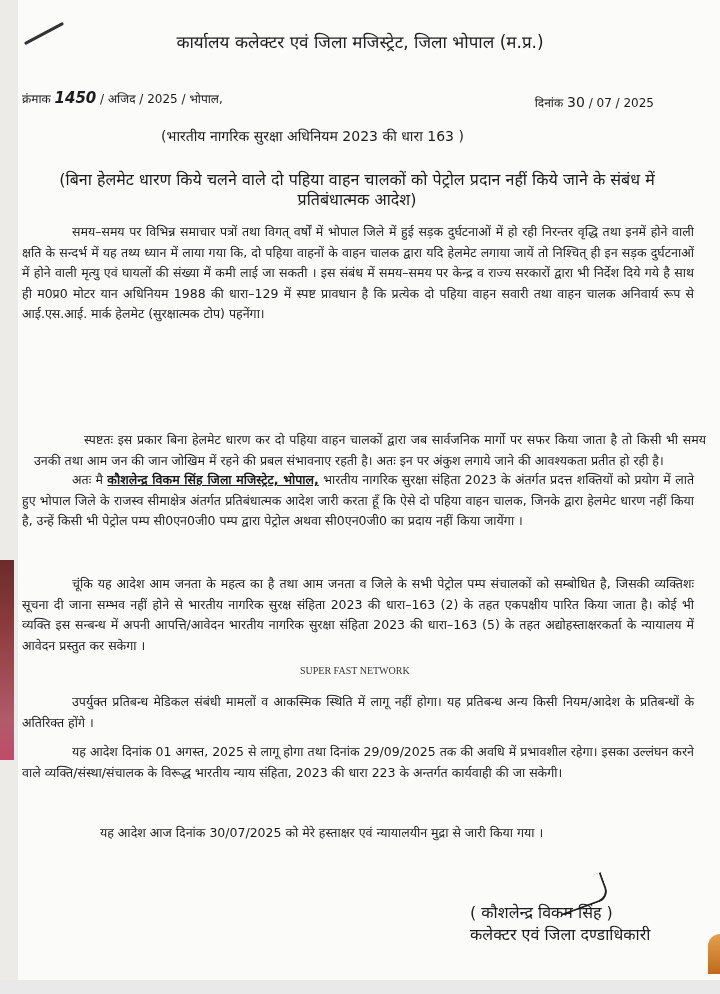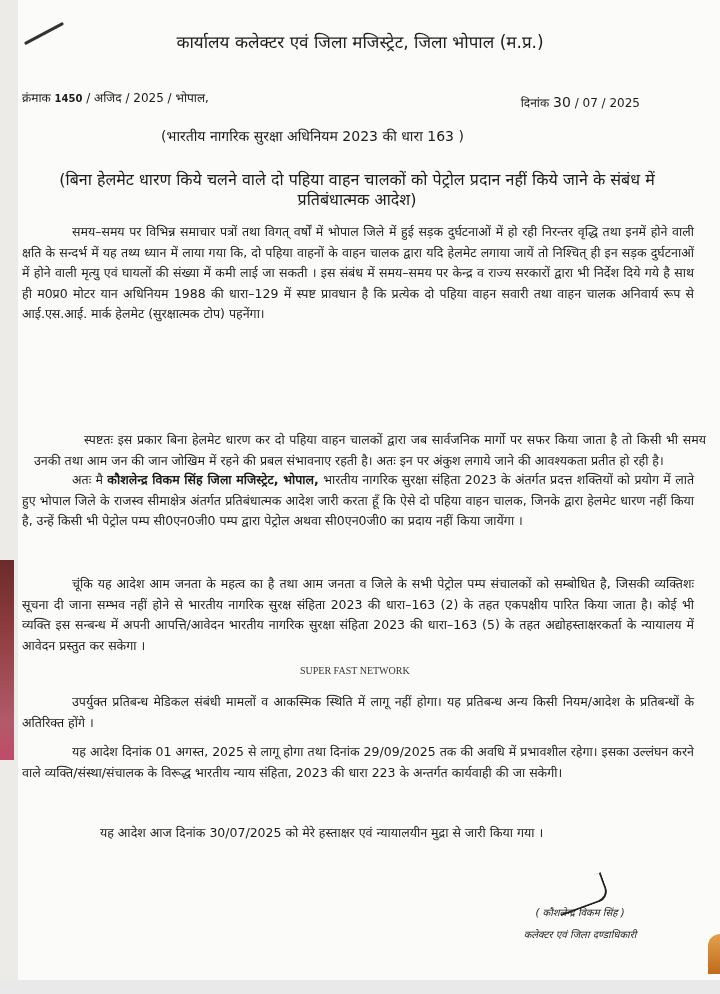--- a/index.html
+++ b/index.html
@@ -29,48 +29,48 @@
     position:absolute; left:22px; top:32px; width:44px; height:3px; background:#333;
     transform:rotate(-28deg); border-radius:2px;
   }
   .title {
     position:absolute; left:0; top:30px; width:720px; text-align:center;
     font-size:17px; box-sizing:border-box;
   }
   .ref {
     position:absolute; left:22px; top:89px; font-size:12px;
   }
-  .ref .hand { font-size:10px; font-weight:bold; }
+  .ref .hand { font-style:italic; font-size:15px; font-weight:bold; }
   .date {
-    position:absolute; right:80px; top:94px; font-size:12px;padding-left:15px;
+    position:absolute; right:66px; top:94px; font-size:12px;padding-left:15px;
   }
   .date .hand { font-size:14px; }
   .subtitle {
     position:absolute; left:0; top:126px; width:625px; text-align:center; font-size:14px;
   }
   .subject {
     position:absolute; left:22px; top:170px; width:670px; text-align:center; font-size:16px; line-height:20px;
   }
   .para {
     position:absolute; left:22px; width:672px; font-size:12.5px; line-height:20.5px;
     text-align:justify; text-indent:50px;
   }
-  .para b { font-weight:bold; }
+  .para b { font-weight:bold;text-decoration:underline; }
   .watermark {
     position:absolute; left:300px; top:665px; font-family:"Liberation Serif", serif;
     font-size:10px; color:#333;text-align:center;
   }
   .sign-mark {
     position:absolute; left:555px; top:880px; width:50px; height:26px;
     border-bottom:2px solid #222; border-right:2px solid #222; border-radius:0 0 12px 0;
     transform:rotate(-20deg);
   }
   .sign-block {
-    position:absolute; left:470px; top:902px; width:220px; text-align:center;
-    font-size:10px; line-height:22px;font-style:italic;
+    position:absolute; left:470px; top:902px; width:220px; text-align:left;
+    font-size:16px; line-height:22px;
   }
 </style>
 </head>
 <body>
 
 <div class="paper"></div>
 <div class="left-strip"></div>
 <div class="corner-deco"></div>
 <div class="bottom-bar"></div>
 <div class="tick-mark"></div>

